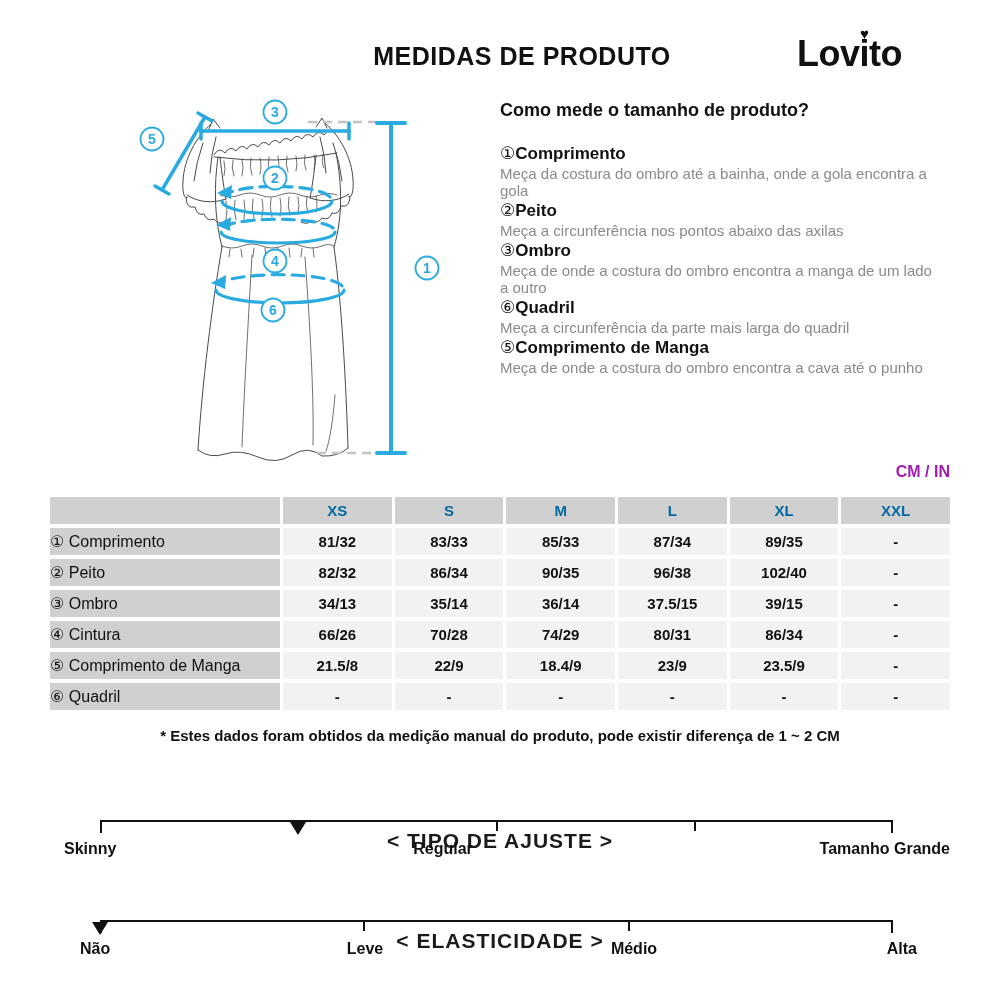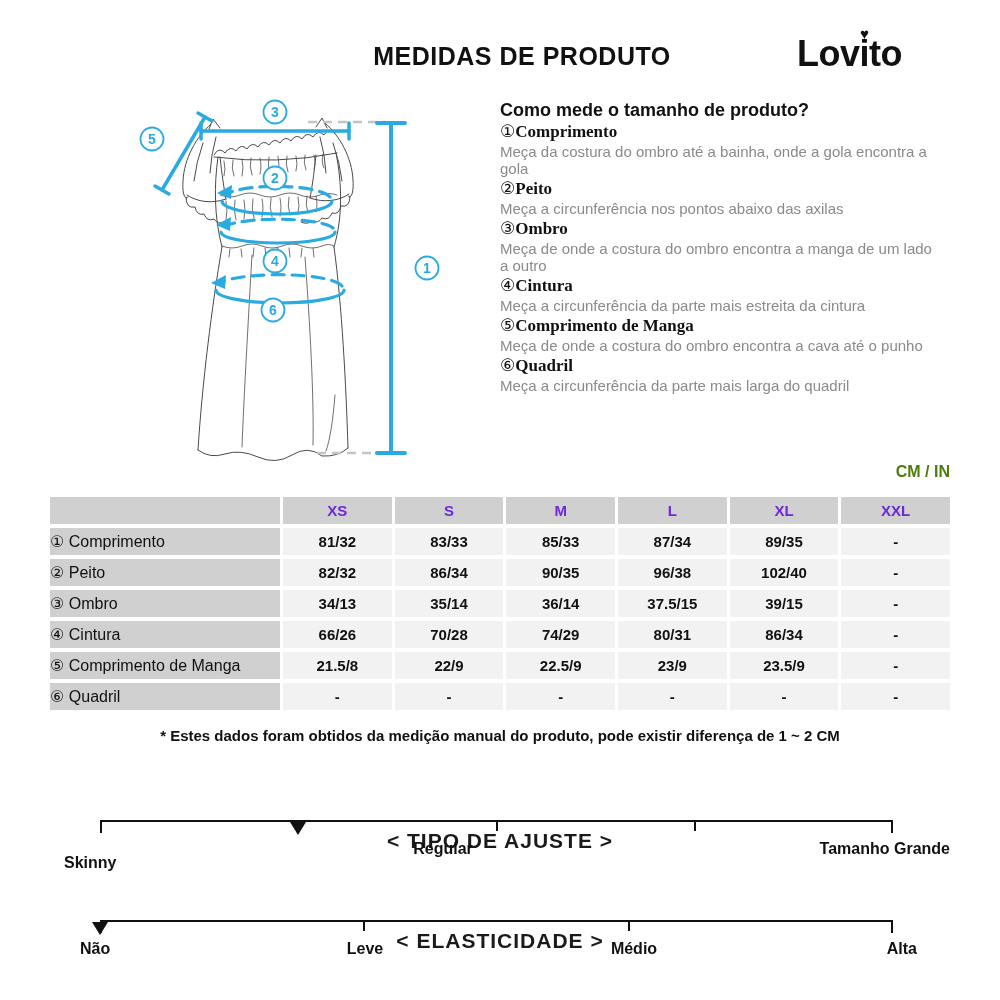--- a/index.html
+++ b/index.html
@@ -9,36 +9,36 @@
 
   
   .main-title { position:absolute; top:42px; left:0; width:1000px; text-align:center;
                 font-size:25px; font-weight:bold; letter-spacing:.5px; color:#111;padding-left:44px; }
   .logo { position:absolute; top:33px; left:797px; font-size:36px; font-weight:bold; color:#111; letter-spacing:-.5px; }
   .logo-i { position:relative; display:inline-block; }
   .logo-heart { position:absolute; left:50%; top:-7px; transform:translateX(-50%); font-size:15px; line-height:1; color:#111; }
 
   
   .guide { position:absolute; left:500px; top:100px; width:432px; }
-  .guide-heading { font-size:18px; font-weight:bold; color:#111; margin-bottom:0; }
+  .guide-heading { font-size:18px; font-weight:bold; color:#111; margin-bottom:22px; }
   .g-item { margin-bottom:1px; }
   .g-label { font-size:17px; line-height:22px; color:#111; }
   .g-num { font-weight:400; }
-  .g-name { font-weight:bold;font-family:Liberation Serif, serif; }
+  .g-name { font-weight:bold; }
   .g-desc { font-size:15px; line-height:17px; color:#8a8a8a; }
 
   
-  .unit-label { position:absolute; top:463px; right:50px; font-size:16px; font-weight:bold; color:#4d7c0f; }
+  .unit-label { position:absolute; top:463px; right:50px; font-size:16px; font-weight:bold; color:#a21caf; }
 
   
   .size-table { position:absolute; left:50px; top:497px; width:900px;
                 display:grid; grid-template-columns:230px repeat(6,1fr);
                 grid-auto-rows:27px; column-gap:3px; row-gap:4px; }
   .th { background:#d0d0d0; display:flex; align-items:center; justify-content:center;
-        font-size:15px; font-weight:bold; color:#6d28d9; }
+        font-size:15px; font-weight:bold; color:#0369a1; }
   .th.corner { background:#d0d0d0; }
   .tl { background:#d0d0d0; display:flex; align-items:center; 
         font-size:16px; font-weight:400; color:#111; white-space:nowrap; }
   .td { background:#f2f2f2; display:flex; align-items:center; justify-content:center;
         font-size:15px; font-weight:bold; color:#111; }
 
   .footnote { position:absolute; top:727px; left:0; width:1000px; text-align:center;
               font-size:15px; font-weight:bold; color:#111; }
 
   
@@ -183,30 +183,26 @@
     </div>
     <div class="g-item">
       <div class="g-label"><span class="g-num">②</span><span class="g-name">Peito</span></div>
       <div class="g-desc">Meça a circunferência nos pontos abaixo das axilas</div>
     </div>
     <div class="g-item">
       <div class="g-label"><span class="g-num">③</span><span class="g-name">Ombro</span></div>
       <div class="g-desc">Meça de onde a costura do ombro encontra a manga de um lado a outro</div>
     </div>
     <div class="g-item">
-      <div class="g-label"><span class="g-num">④</span><span class="g-name">Cintura</span></div>
-      <div class="g-desc">Meça a circunferência da parte mais estreita da cintura</div>
+      <div class="g-label"><span class="g-num">⑥</span><span class="g-name">Quadril</span></div>
+      <div class="g-desc">Meça a circunferência da parte mais larga do quadril</div>
     </div>
     <div class="g-item">
       <div class="g-label"><span class="g-num">⑤</span><span class="g-name">Comprimento de Manga</span></div>
       <div class="g-desc">Meça de onde a costura do ombro encontra a cava até o punho</div>
-    </div>
-    <div class="g-item">
-      <div class="g-label"><span class="g-num">⑥</span><span class="g-name">Quadril</span></div>
-      <div class="g-desc">Meça a circunferência da parte mais larga do quadril</div>
     </div>
   </div>
 
   <div class="unit-label">CM / IN</div>
 
   <div class="size-table">
     <div class="th corner"></div>
     <div class="th">XS</div>
     <div class="th">S</div>
     <div class="th">M</div>
@@ -242,21 +238,21 @@
     <div class="td">66/26</div>
     <div class="td">70/28</div>
     <div class="td">74/29</div>
     <div class="td">80/31</div>
     <div class="td">86/34</div>
     <div class="td">-</div>
 
     <div class="tl">⑤ Comprimento de Manga</div>
     <div class="td">21.5/8</div>
     <div class="td">22/9</div>
-    <div class="td">22.5/9</div>
+    <div class="td">18.4/9</div>
     <div class="td">23/9</div>
     <div class="td">23.5/9</div>
     <div class="td">-</div>
 
     <div class="tl">⑥ Quadril</div>
     <div class="td">-</div>
     <div class="td">-</div>
     <div class="td">-</div>
     <div class="td">-</div>
     <div class="td">-</div>
@@ -267,21 +263,21 @@
 
   <div class="scale-title" style="top:784px;">&lt; TIPO DE AJUSTE &gt;</div>
   <div class="scale-line" style="top:820px;">
     <div class="tick end" style="left:1px;"></div>
     <div class="tick" style="left:25%;"></div>
     <div class="tick" style="left:50%;"></div>
     <div class="tick" style="left:75%;"></div>
     <div class="tick end" style="left:calc(100% - 1px);"></div>
     <div class="marker-triangle" style="left: 25%;"></div>
   </div>
-  <div class="scale-label" style="top:840px; left:64px;margin-top:14px;">Skinny</div>
+  <div class="scale-label" style="top:840px; left:64px;">Skinny</div>
   <div class="scale-label center-label" style="top:840px;">Regular</div>
   <div class="scale-label" style="top:840px; right:50px;">Tamanho Grande</div>
 
   <div class="scale-title" style="top:884px;">&lt; ELASTICIDADE &gt;</div>
   <div class="scale-line" style="top:920px;">
     <div class="tick end" style="left:1px;"></div>
     <div class="tick" style="left:33.33%;"></div>
     <div class="tick" style="left:66.67%;"></div>
     <div class="tick end" style="left:calc(100% - 1px);"></div>
     <div class="marker-triangle" style="left: 0%;"></div>

